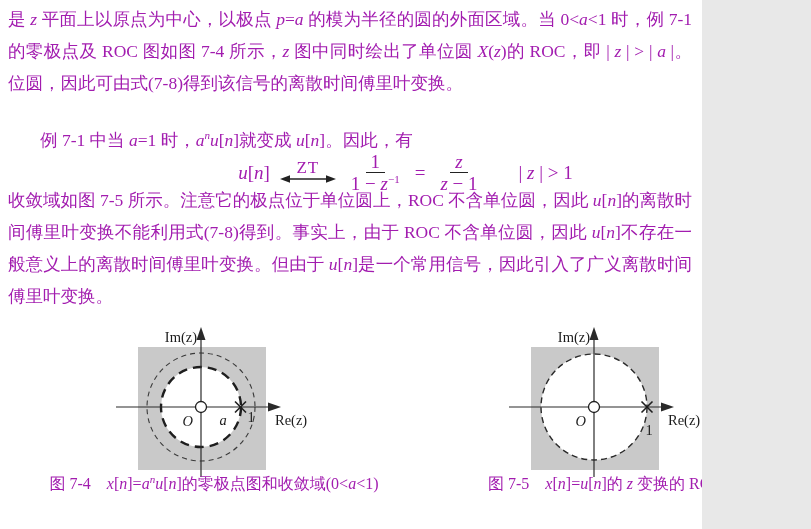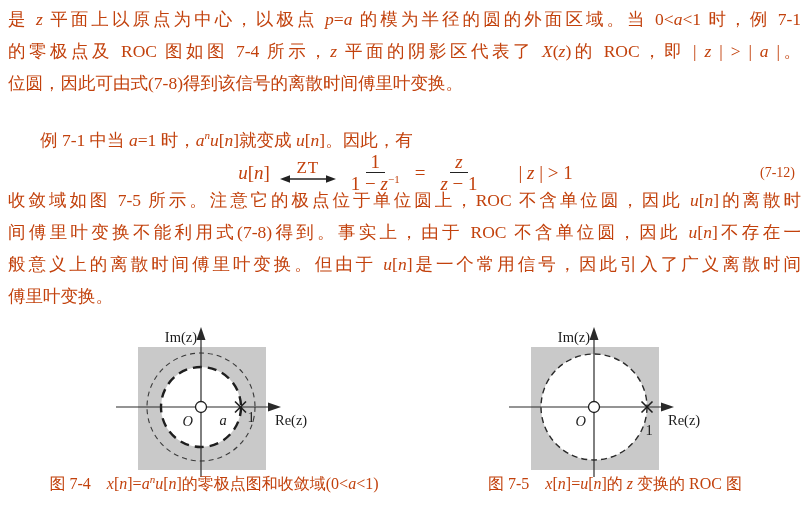--- a/index.html
+++ b/index.html
@@ -1,18 +1,18 @@
 <!DOCTYPE html>
 <html><head>
 <meta charset="utf-8">
 <style>
   html,body{margin:0;padding:0;background:#e8e8e8;}
   .page{
-    position:relative;width:811px;height:529px;background:#ffffff;
-    font-family:"Liberation Serif","DejaVu Serif",serif;color:#c2410c;
+    position:relative;width:702px;height:529px;background:#ffffff;
+    font-family:"Liberation Serif","DejaVu Serif",serif;color:#a21caf;
     overflow:hidden;
   }
   .textblock{position:absolute;left:8px;right:10px;}
   .textline{
     height:32px;line-height:32px;font-size:17.5px;overflow:hidden;
     text-align:justify;
   }
   .textline.full{text-align-last:justify;}
   .it{font-style:italic;}
   sup{font-size:11px;line-height:0;}
@@ -50,21 +50,21 @@
   .caption-1{left:18px;width:392px;}
   .caption-2{left:452px;width:326px;}
 </style>
 </head>
 <body>
 
 <div class="page">
 
   <div class="textblock" style="top:3px;">
     <div class="textline full"><span>是 </span><span class="it">z</span><span> 平面上以原点为中心，以极点 </span><span class="it">p</span><span>=</span><span class="it">a</span><span> 的模为半径的圆的外面区域。当 0&lt;</span><span class="it">a</span><span>&lt;1 时，例 7-1</span></div>
-    <div class="textline full"><span>的零极点及 ROC 图如图 7-4 所示，</span><span class="it">z</span><span> 平面的阴影区代表了 </span><span class="it">X</span><span>(</span><span class="it">z</span><span>)的 ROC，即 | </span><span class="it">z</span><span> | &gt; | </span><span class="it">a</span><span> |。</span></div>
+    <div class="textline full"><span>的零极点及 ROC 图如图 7-4 所示，</span><span class="it">z</span><span> 图中同时绘出了单位圆 </span><span class="it">X</span><span>(</span><span class="it">z</span><span>)的 ROC，即 | </span><span class="it">z</span><span> | &gt; | </span><span class="it">a</span><span> |。</span></div>
     <div class="textline"><span>位圆，因此可由式(7-8)得到该信号的离散时间傅里叶变换。</span></div>
   </div>
 
   <div class="textblock" style="top:124px;">
     <div class="textline indent"><span>例 7-1 中当 </span><span class="it">a</span><span>=1 时，</span><span class="it">a</span><sup class="it">n</sup><span class="it">u</span><span>[</span><span class="it">n</span><span>]就变成 </span><span class="it">u</span><span>[</span><span class="it">n</span><span>]。因此，有</span></div>
   </div>
 
   <div class="eq-row">
     <span><span class="it">u</span><span>[</span><span class="it">n</span><span>]</span></span>
     <span class="arrow-wrap">

